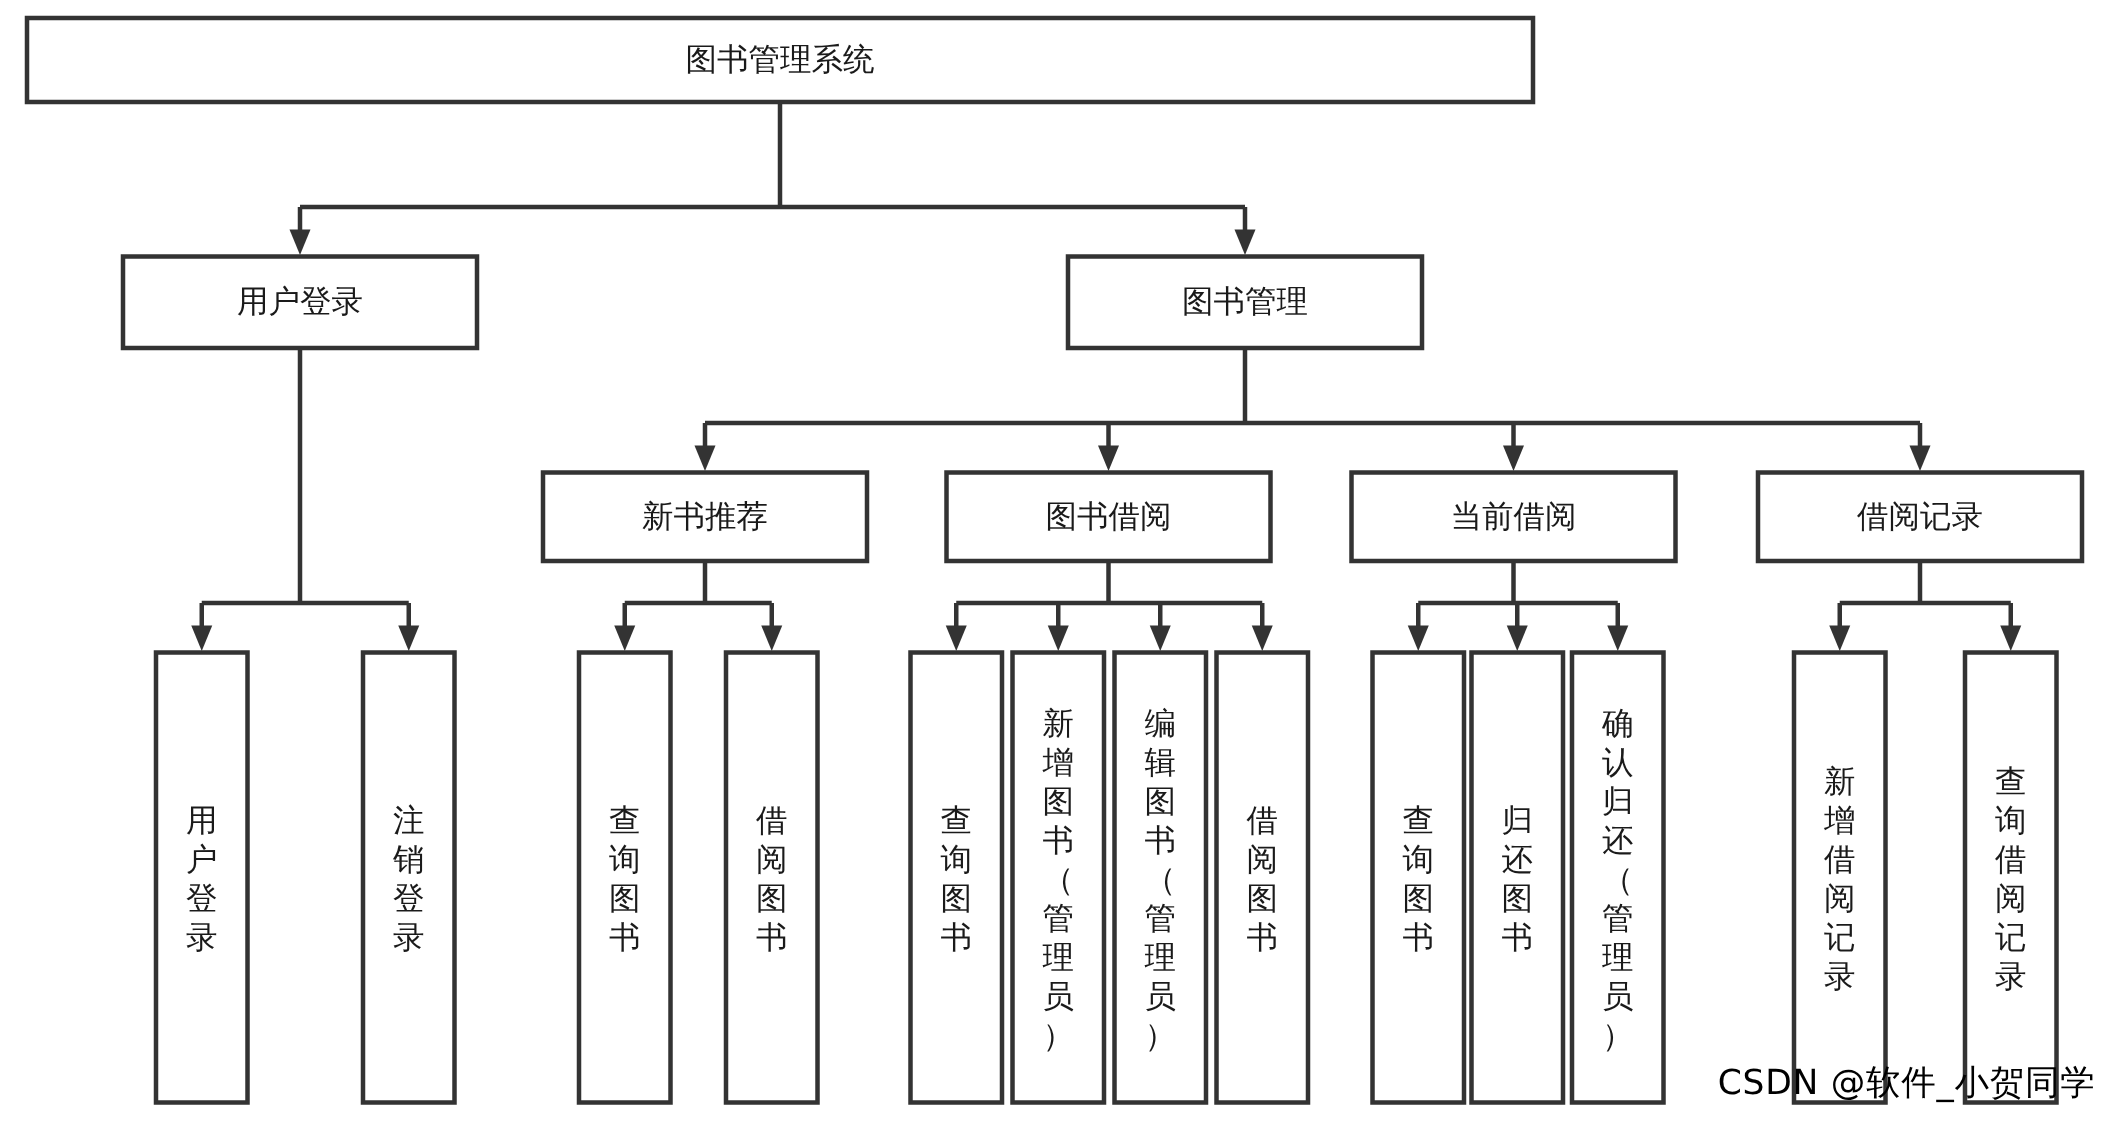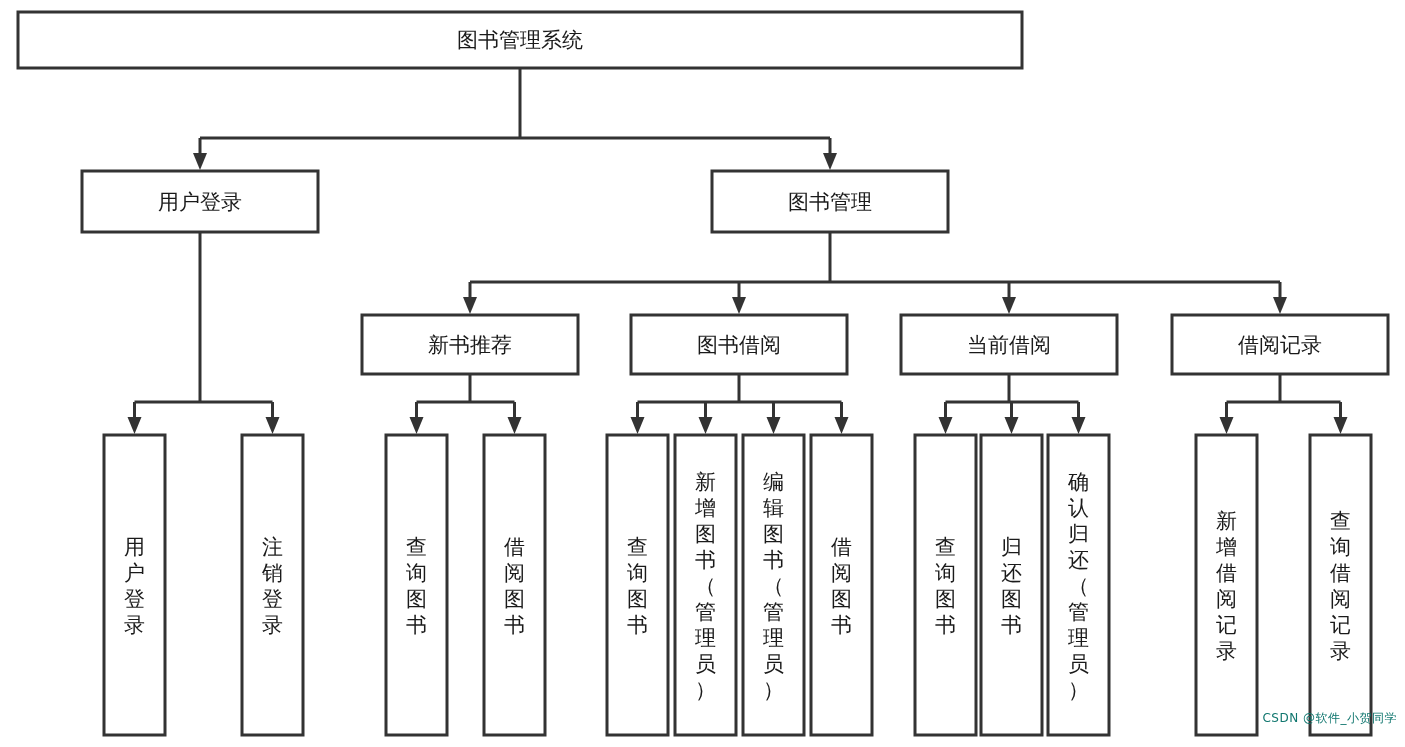--- a/index.html
+++ b/index.html
@@ -49,24 +49,24 @@
   }
   .node-label-v {
     font-family: "DejaVu Sans", "Liberation Sans", sans-serif;
     font-size: 21px;
     fill: #1a1a1a;
     text-anchor: middle;
   }
   .watermark {
     position: absolute;
     right: 8px;
-    bottom: 20px;
-    font-family: "DejaVu Sans", "Liberation Sans", sans-serif;
-    font-size: 12px;
-    color: #0f766e;
+    bottom: 10px;
+    font-family: "DejaVu Sans", "Liberation Sans", sans-serif;
+    font-size: 23px;
+    color: #000000;
     white-space: nowrap;
     letter-spacing: 0.5px;
   }
 </style>
 </head>
 <body>
 
 <div id="diagram-root">
   <svg id="tree-svg" viewBox="0 0 1405 747">
     <g id="edge-layer">

